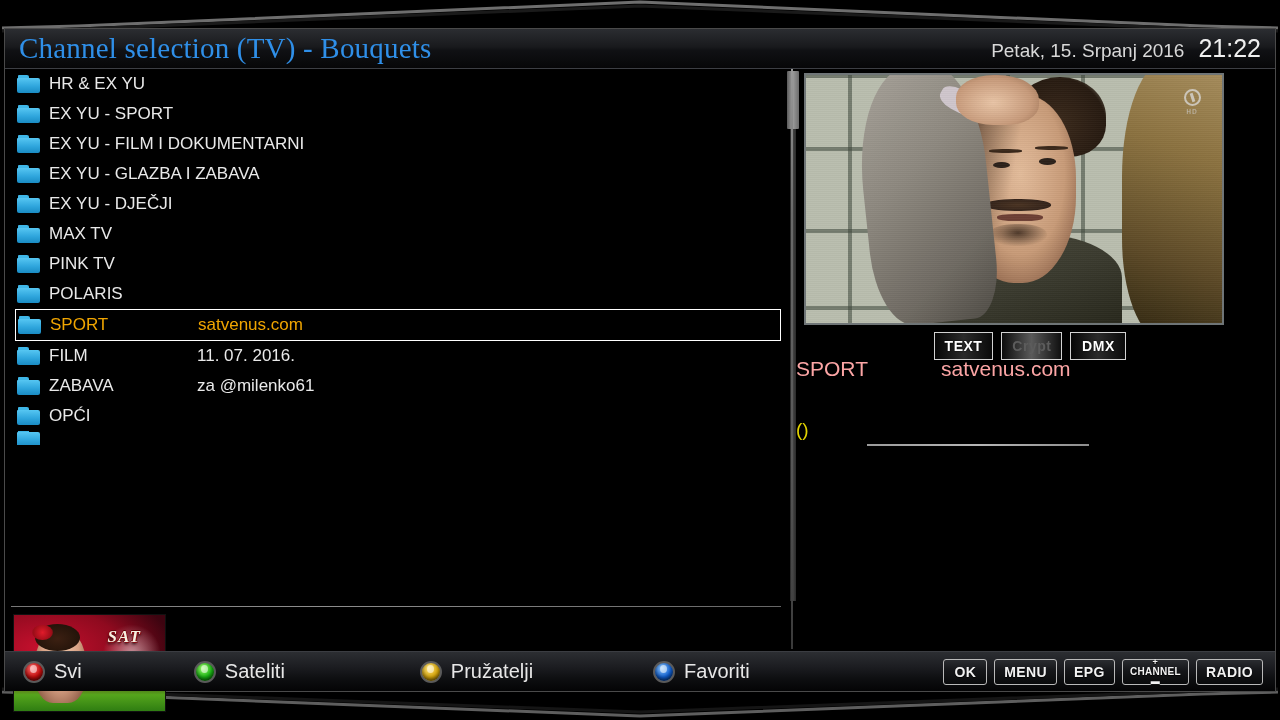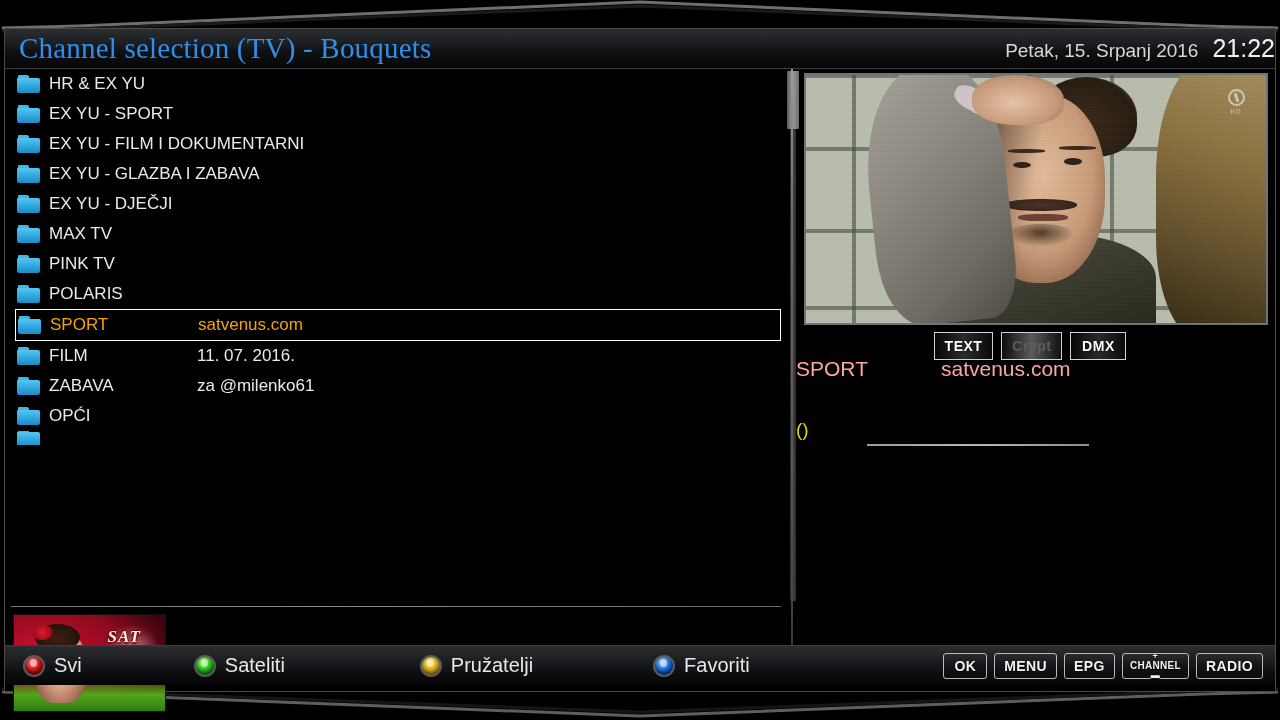--- a/index.html
+++ b/index.html
@@ -39,21 +39,21 @@
   }
   .title {
     margin-left: 14px;
     font-size: 29px;
     color: #2f8fe8;
     letter-spacing: 0.2px;
     white-space: nowrap;
     font-family: Liberation Serif, serif;
   }
   .clockwrap {
-    margin-left: auto; 
+    margin-left: auto; margin-right: 14px;
     display: flex; align-items: baseline; gap: 14px;
     color: #d8d8d8;
   }
   .datetext { font-size: 19px; }
   .timetext { font-size: 25px; color: #f0f0f0; }
 
   
   .body { position: relative; height: 622px; display: flex; }
   .left  { position: relative; width: 787px; height: 622px; }
   .vdiv  { position: absolute; left: 786px; top: 0; width: 2px; height: 580px;
@@ -152,21 +152,21 @@
     font-weight: bold; font-style: italic;
     color:#f6f1e2; text-align:center;
     text-shadow: 1px 1px 0 #8a0d14, -1px 0 0 #8a0d14, 0 -1px 0 #5c0409, 0 2px 3px #000;
     letter-spacing:1px;
   }
   .banner .word1 { top:12%; font-size:17px; }
   .banner .word2 { top:40%; font-size:19px; }
 
   
   .preview {
-    position: absolute; left: 12px; top: 4px; width: 464px; height: 252px;
+    position: absolute; left: 12px; top: 4px; width: 420px; height: 252px;
     border: 2px solid #6f7577;
     background: #000; overflow: hidden; font-family: Liberation Mono, monospace;
   }
   .pv-scene { position:absolute; inset:0; overflow:hidden; }
   .pv-wall {
     position:absolute; inset:0;
     background: #b9bdae;
   }
   .pv-tile {
     position:absolute; background: rgba(60,70,58,.55);
@@ -268,21 +268,21 @@
   .evt {
     position:absolute; left:4px; top:350px; color:#e3d400; font-size:19px;
   }
   .progress {
     position:absolute; left:75px; top:375px; width:222px; height:2px;
     background: linear-gradient(to right,#9b9b9b,#b6b6b6 50%,#8e8e8e);
   }
 
   
   .bottombar {
-    position:absolute; left:0; bottom:6px; width:1270px; height:40px;
+    position:absolute; left:0; bottom:0; width:1270px; height:40px;
     background: linear-gradient(to bottom, #2c2e32 0%, #1b1c20 40%, #0d0e10 70%, #040405 100%);
     border-top:1px solid #3b3d42;
     display:flex; align-items:center;
   }
   .cbtn { display:flex; align-items:center; gap:9px; color:#e7e7e7; font-size:20px; }
   .dot {
     width:22px; height:22px; border-radius:50%;
     border:2px solid #5a5a5a;
     position:relative;
     box-shadow: inset 0 -2px 4px rgba(0,0,0,.6);

